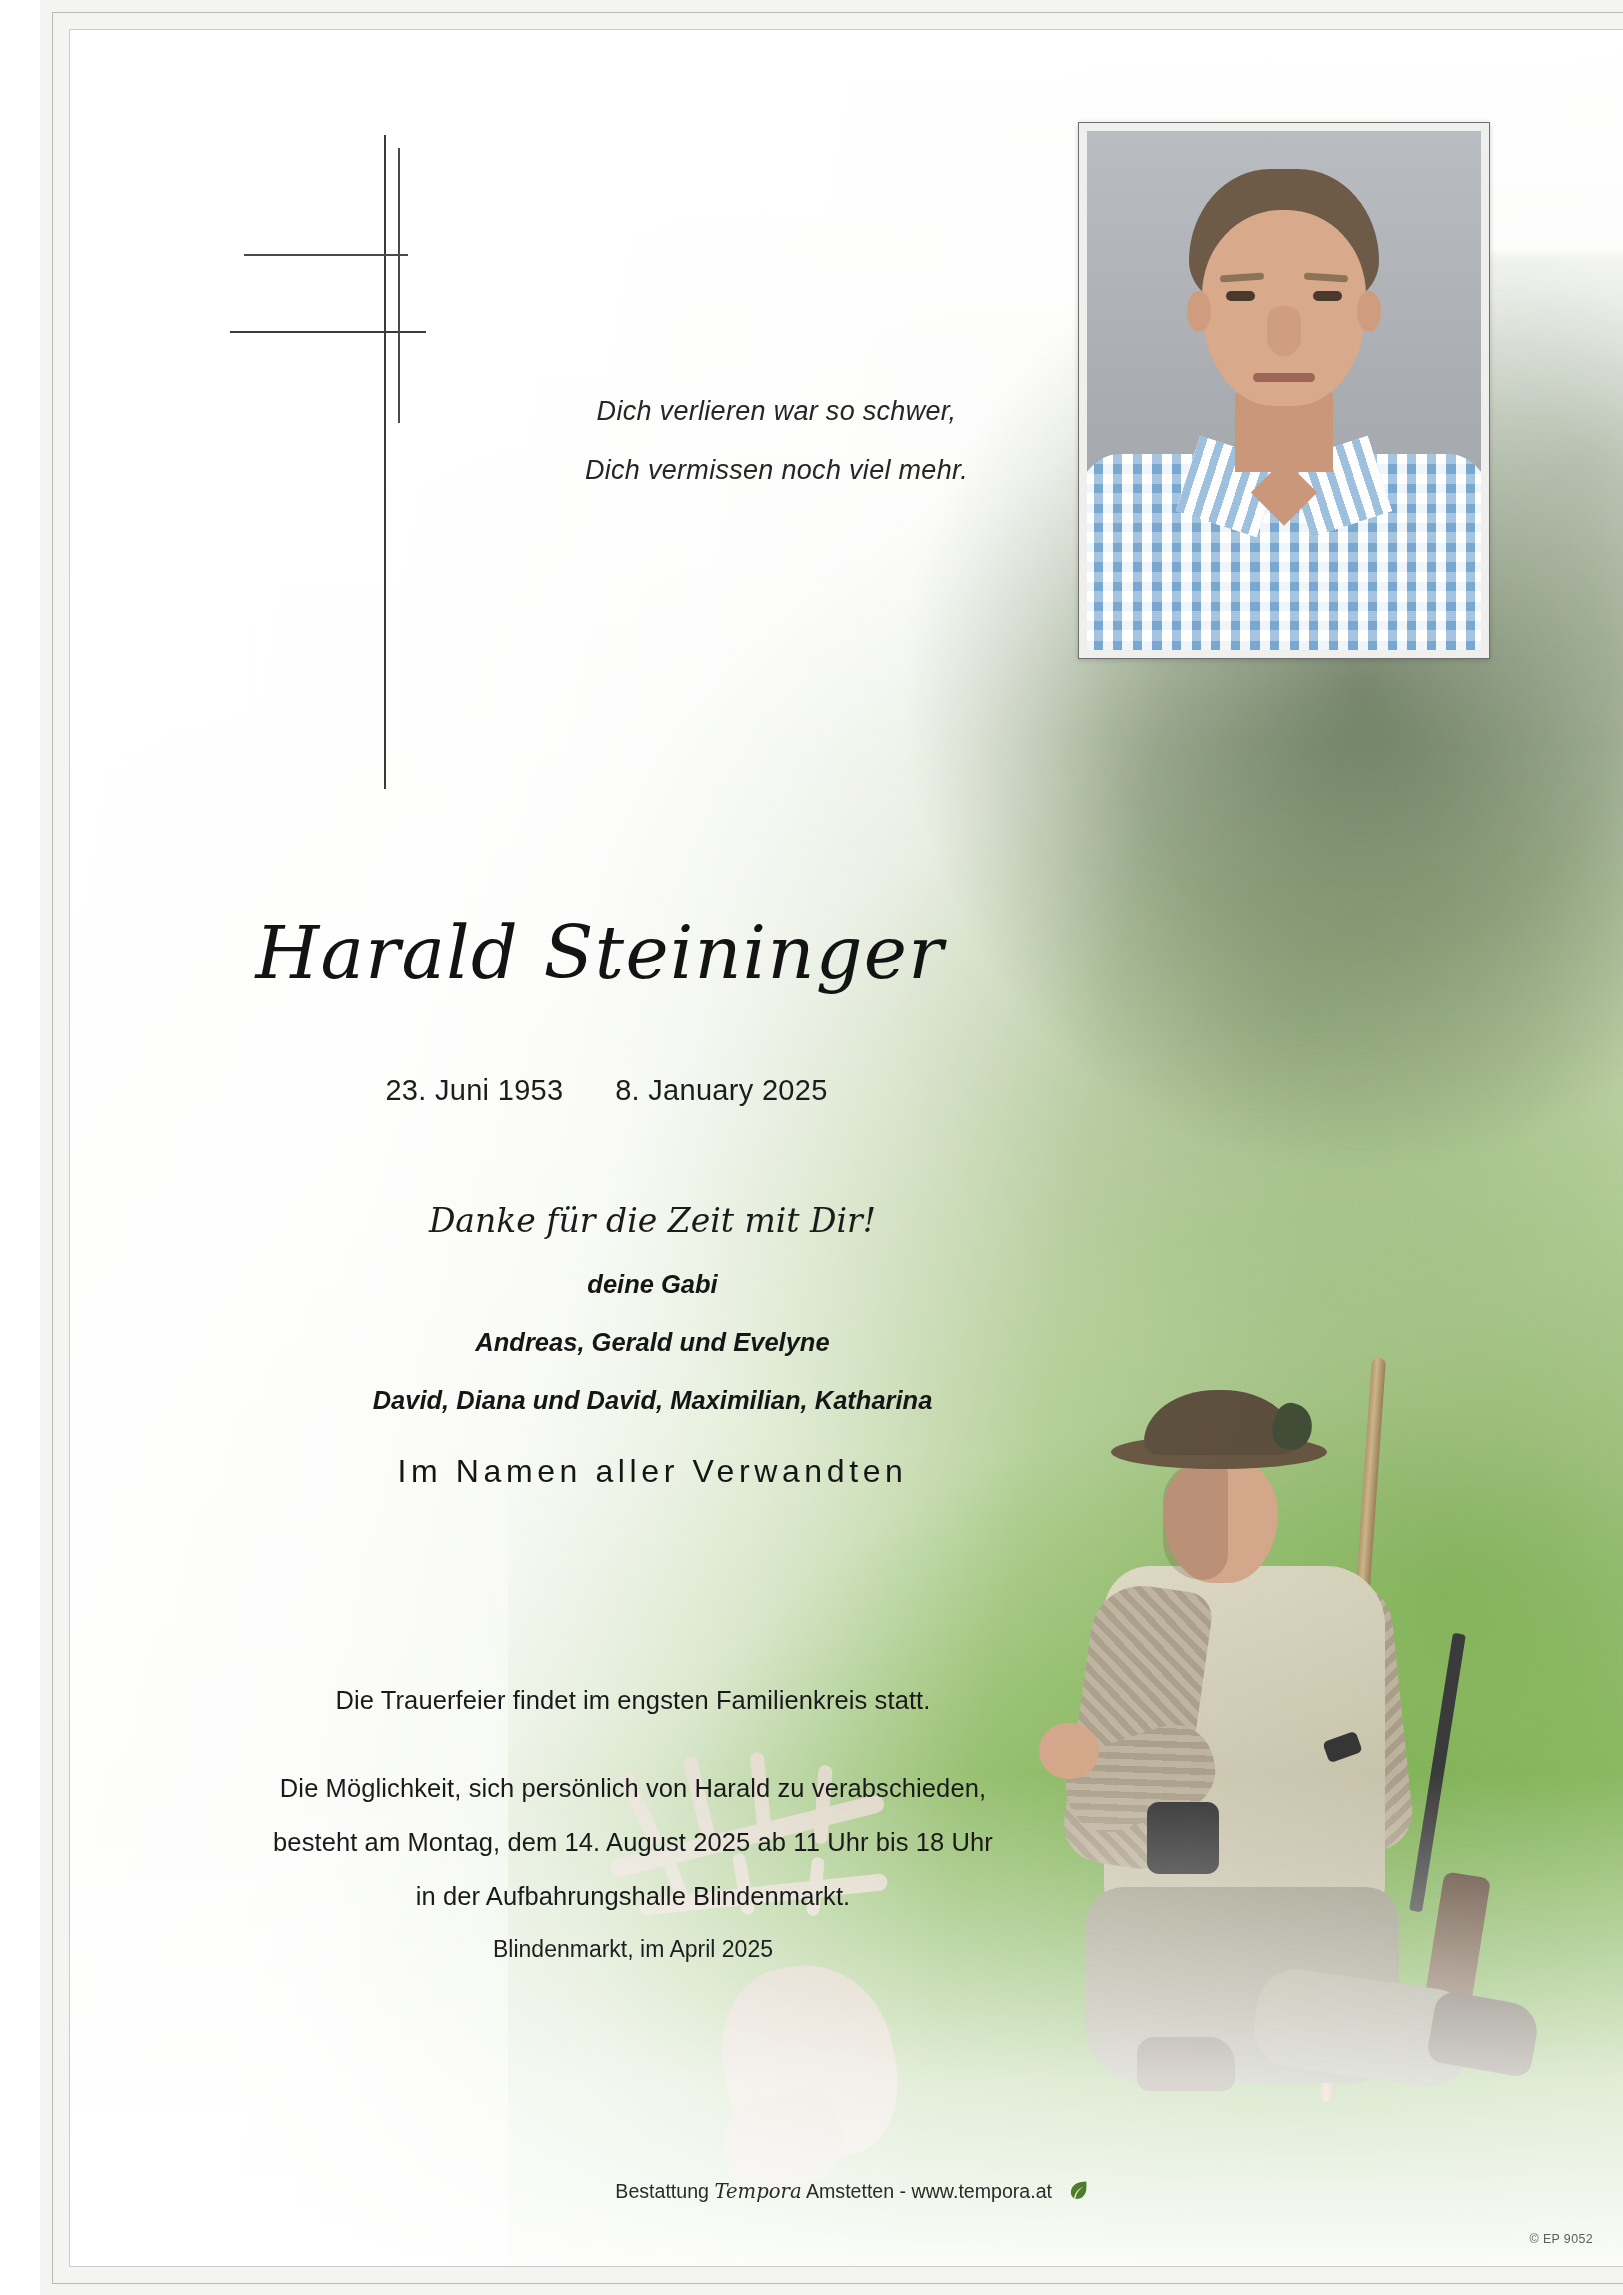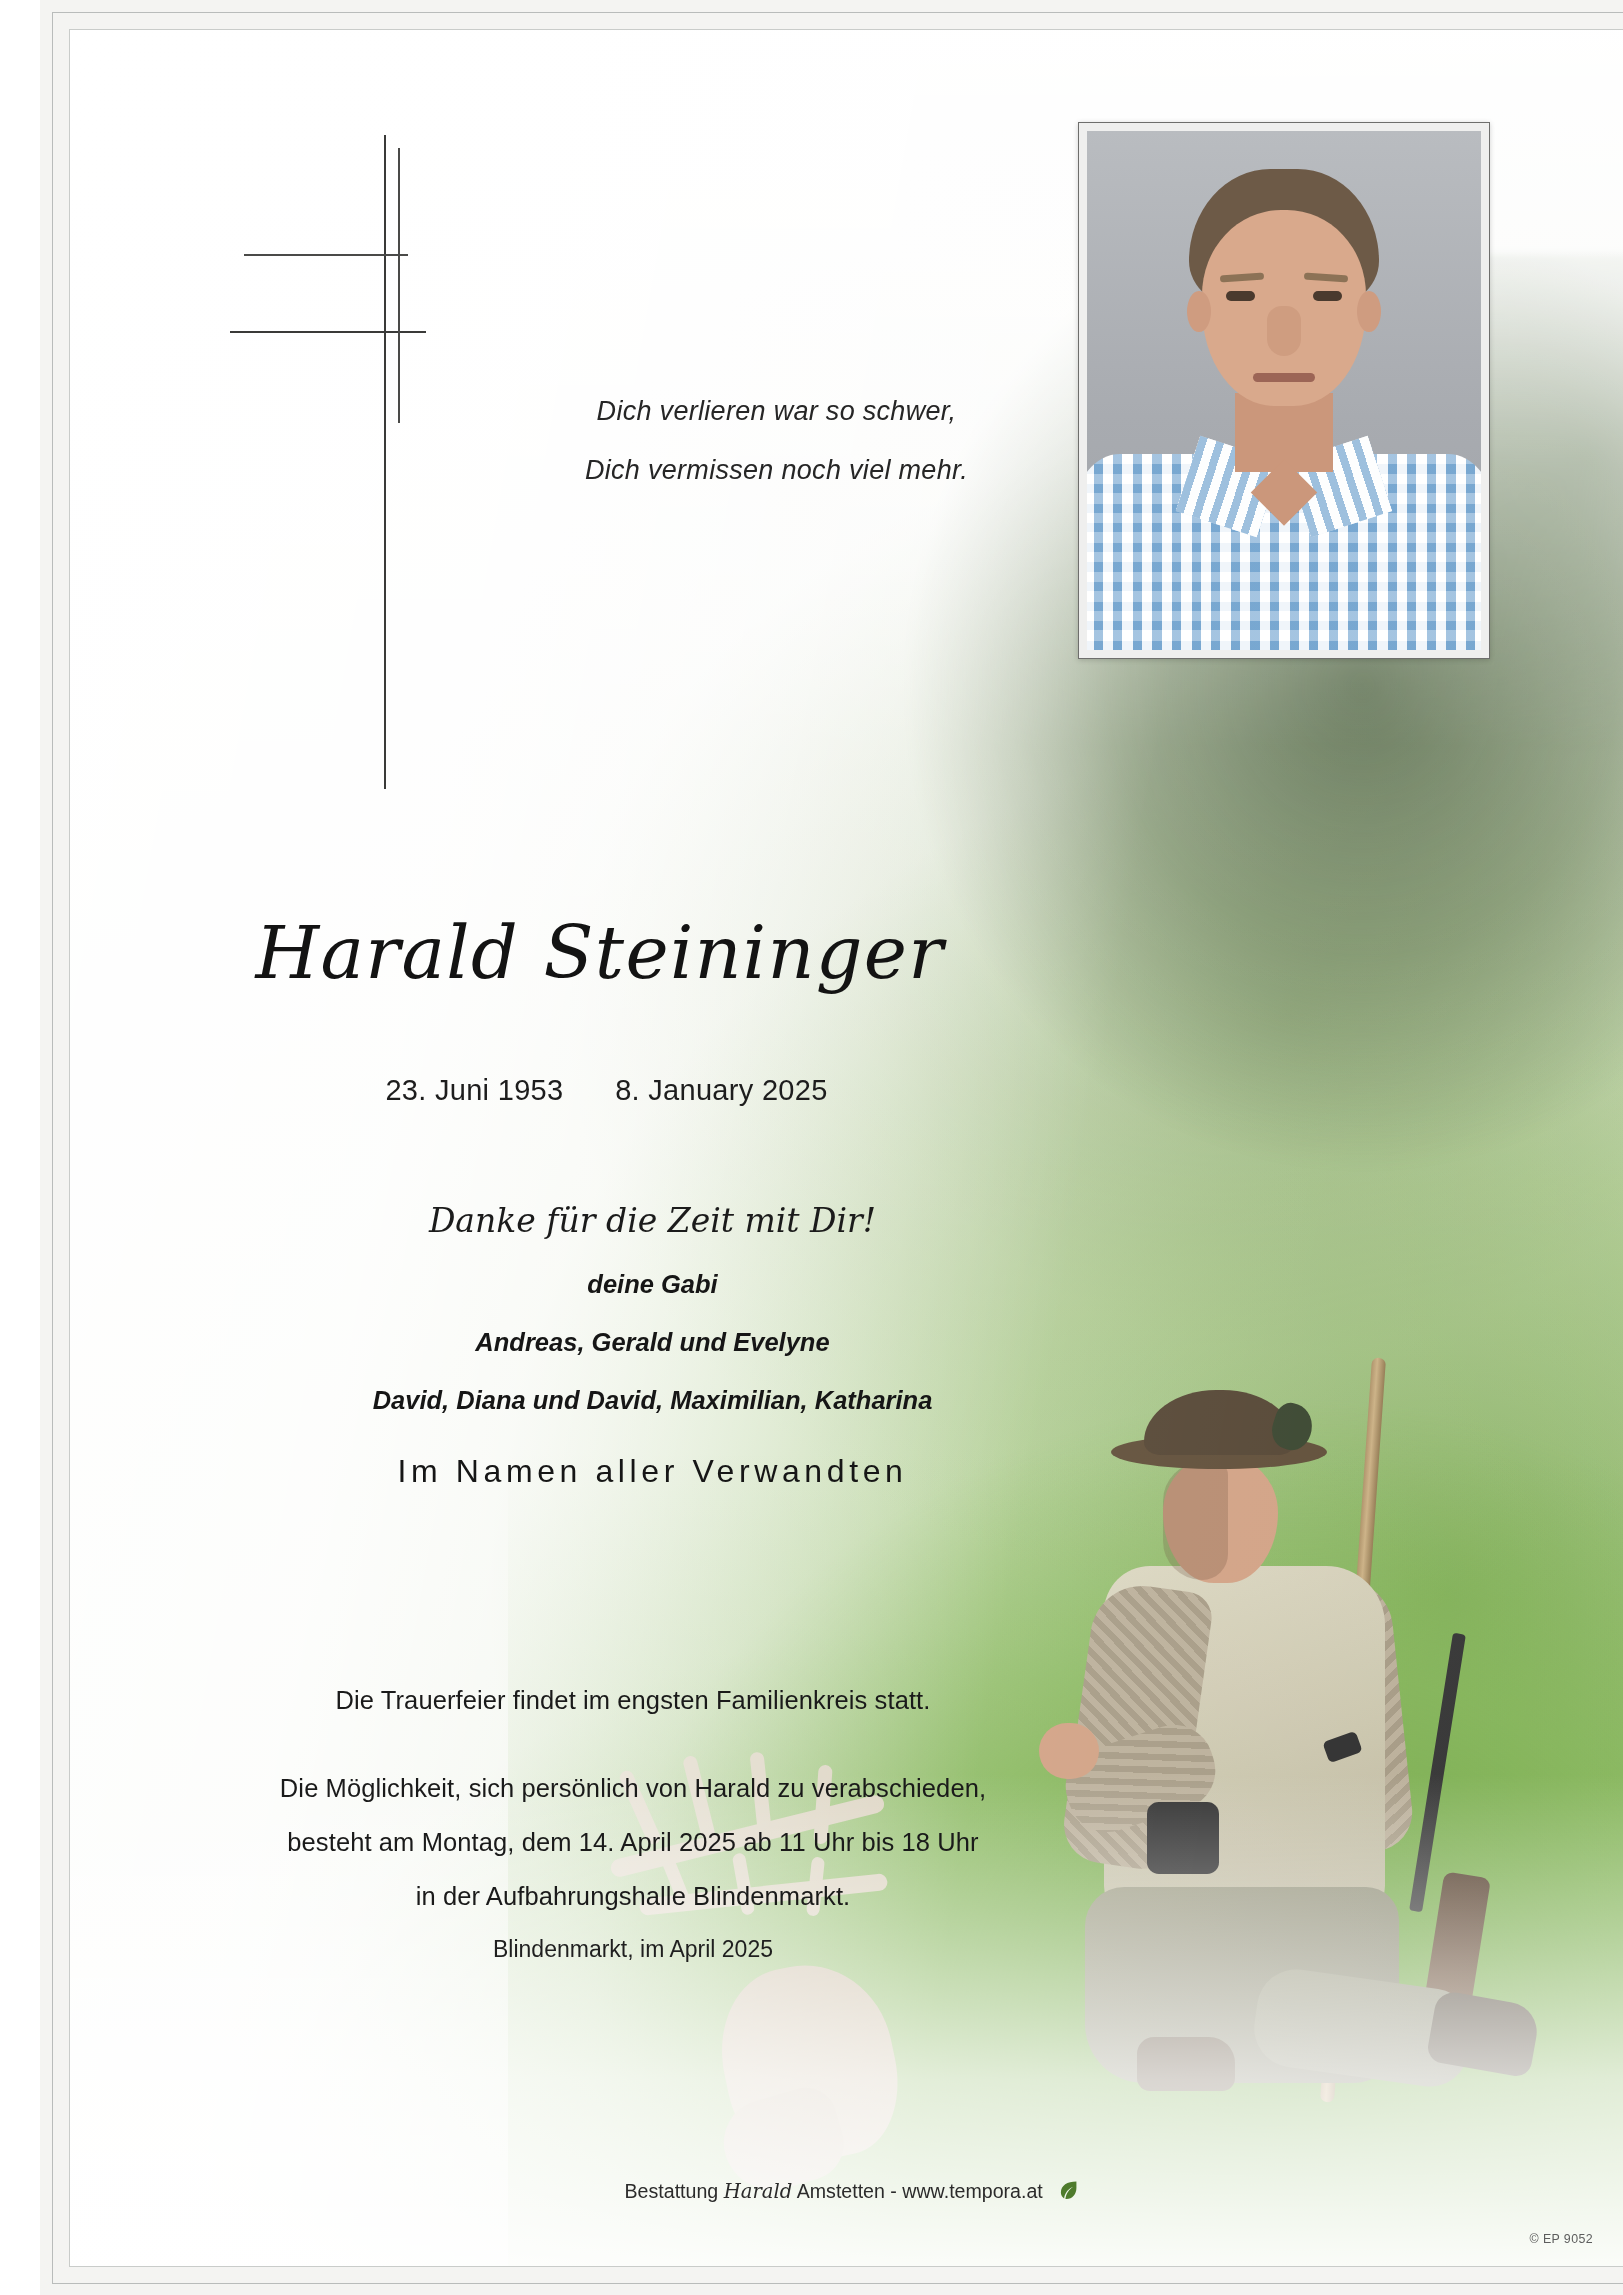--- a/index.html
+++ b/index.html
@@ -631,27 +631,27 @@
       <div class="thanks-line">deine Gabi</div>
       <div class="thanks-line">Andreas, Gerald und Evelyne</div>
       <div class="thanks-line">David, Diana und David, Maximilian, Katharina</div>
       <div class="thanks-relatives">Im Namen aller Verwandten</div>
     </div>
 
     <div class="info">
       <div class="info-line">Die Trauerfeier findet im engsten Familienkreis statt.</div>
       <div class="info-gap"></div>
       <div class="info-line">Die Möglichkeit, sich persönlich von Harald zu verabschieden,</div>
-      <div class="info-line">besteht am Montag, dem 14. April 2025 ab 11 Uhr bis 18 Uhr</div>
+      <div class="info-line">besteht am Montag, dem 14. August 2025 ab 11 Uhr bis 18 Uhr</div>
       <div class="info-line">in der Aufbahrungshalle Blindenmarkt.</div>
       <div class="info-place">Blindenmarkt, im April 2025</div>
     </div>
 
     <div class="footer">
-      <span>Bestattung </span><span class="brand">Harald</span><span> Amstetten - www.tempora.at</span>
+      <span>Bestattung </span><span class="brand">Tempora</span><span> Amstetten - www.tempora.at</span>
       <span class="leaf-icon">
         <svg width="22" height="22" viewBox="0 0 34 34" aria-hidden="true">
           <path d="M30 4C16 4 6 10 6 21c0 4 2 7 5 9 1-9 7-15 14-18-6 4-11 10-12 19 10 1 17-7 17-17 0-4 0-7 0-10z" fill="#4e7b2c"></path>
         </svg>
       </span>
     </div>
 
     <div class="copyright">© EP 9052</div>
 
   </div>

